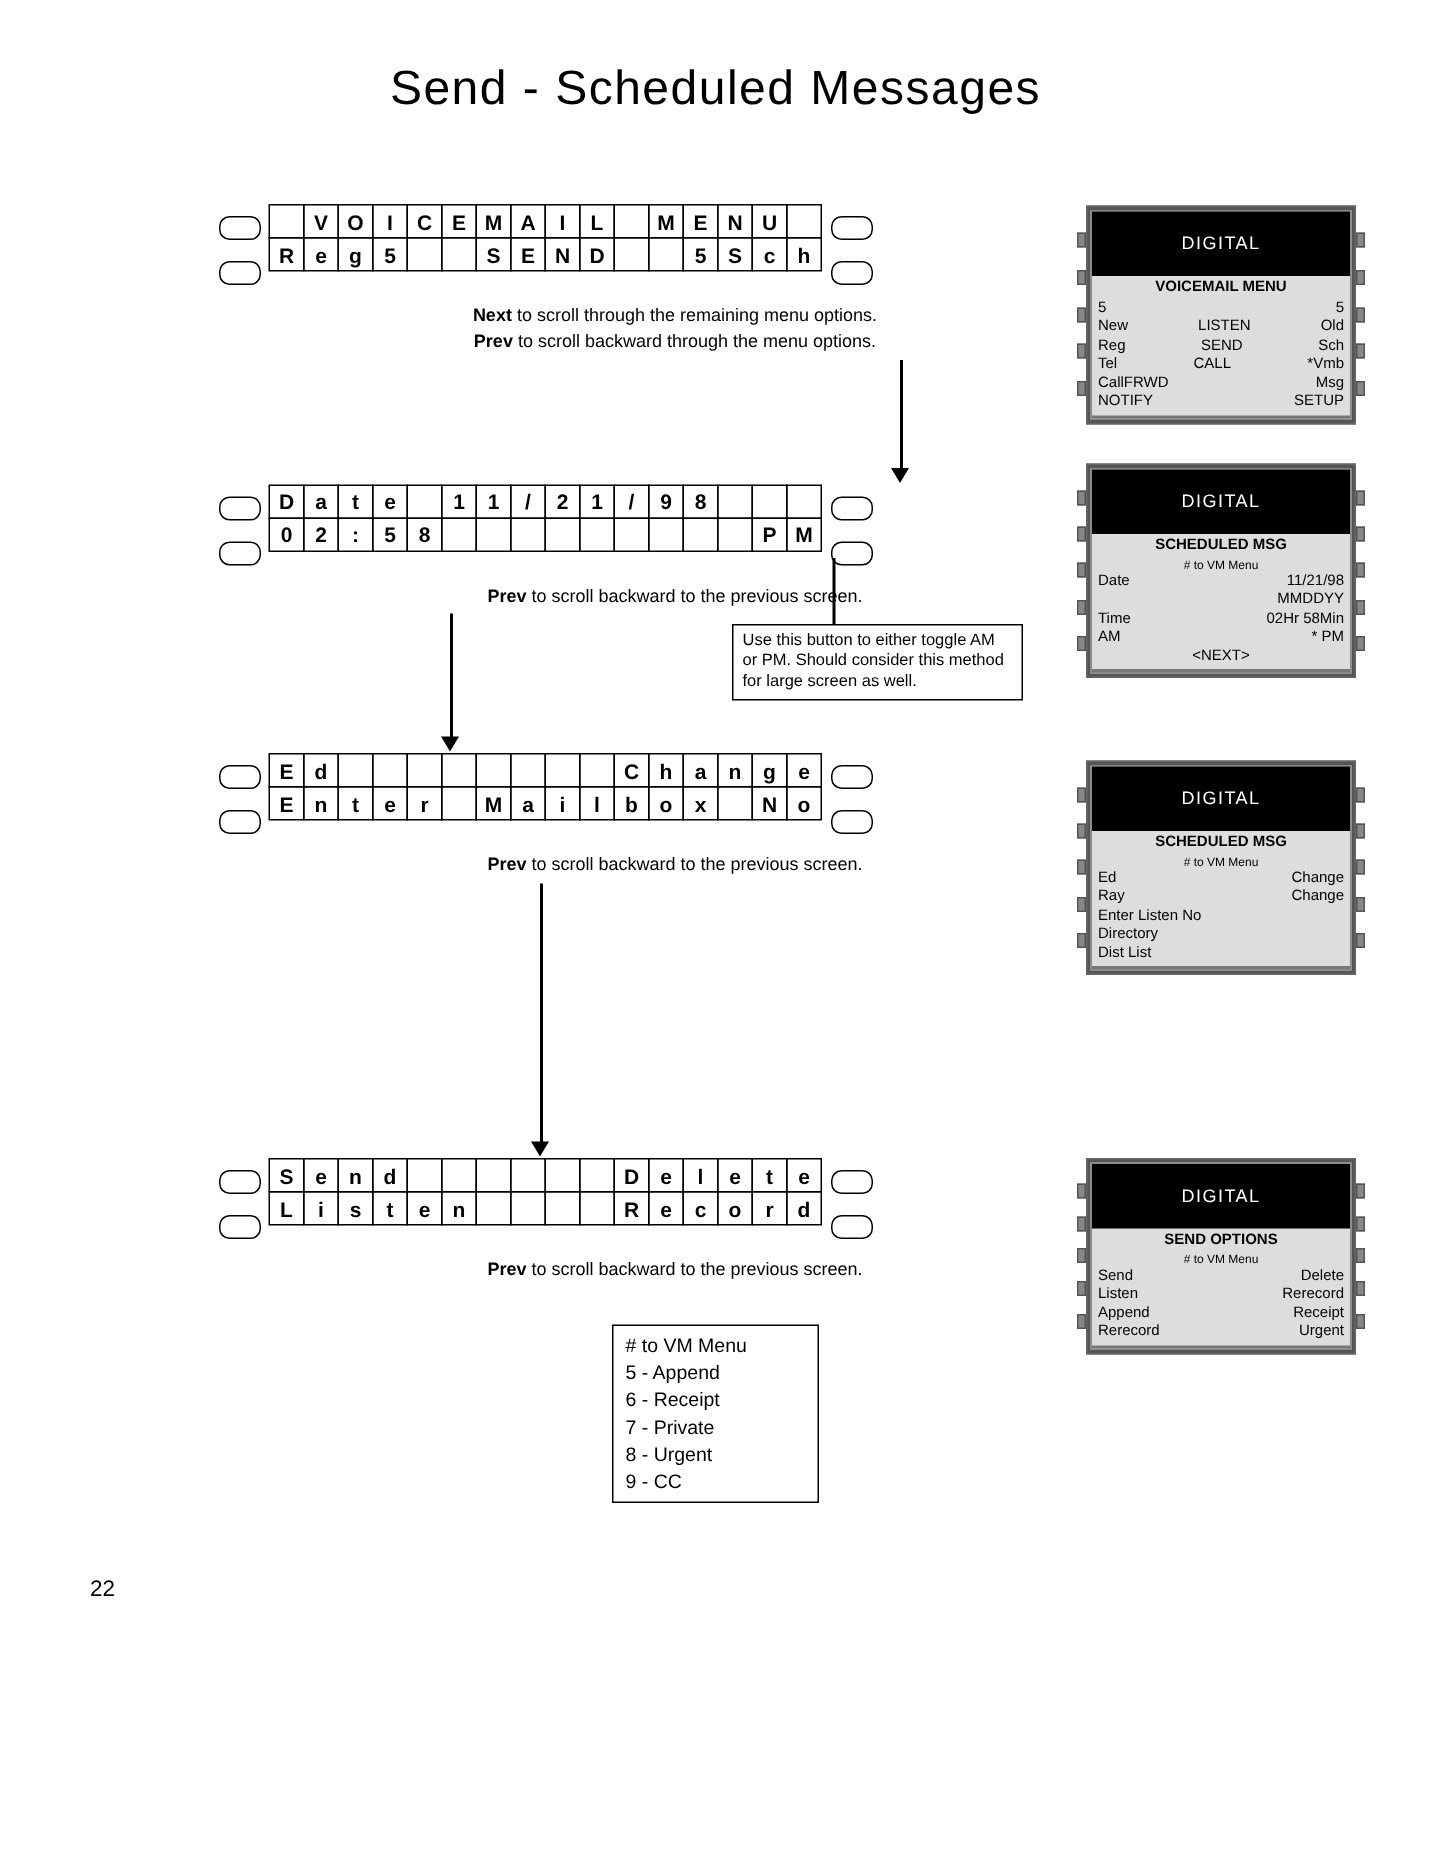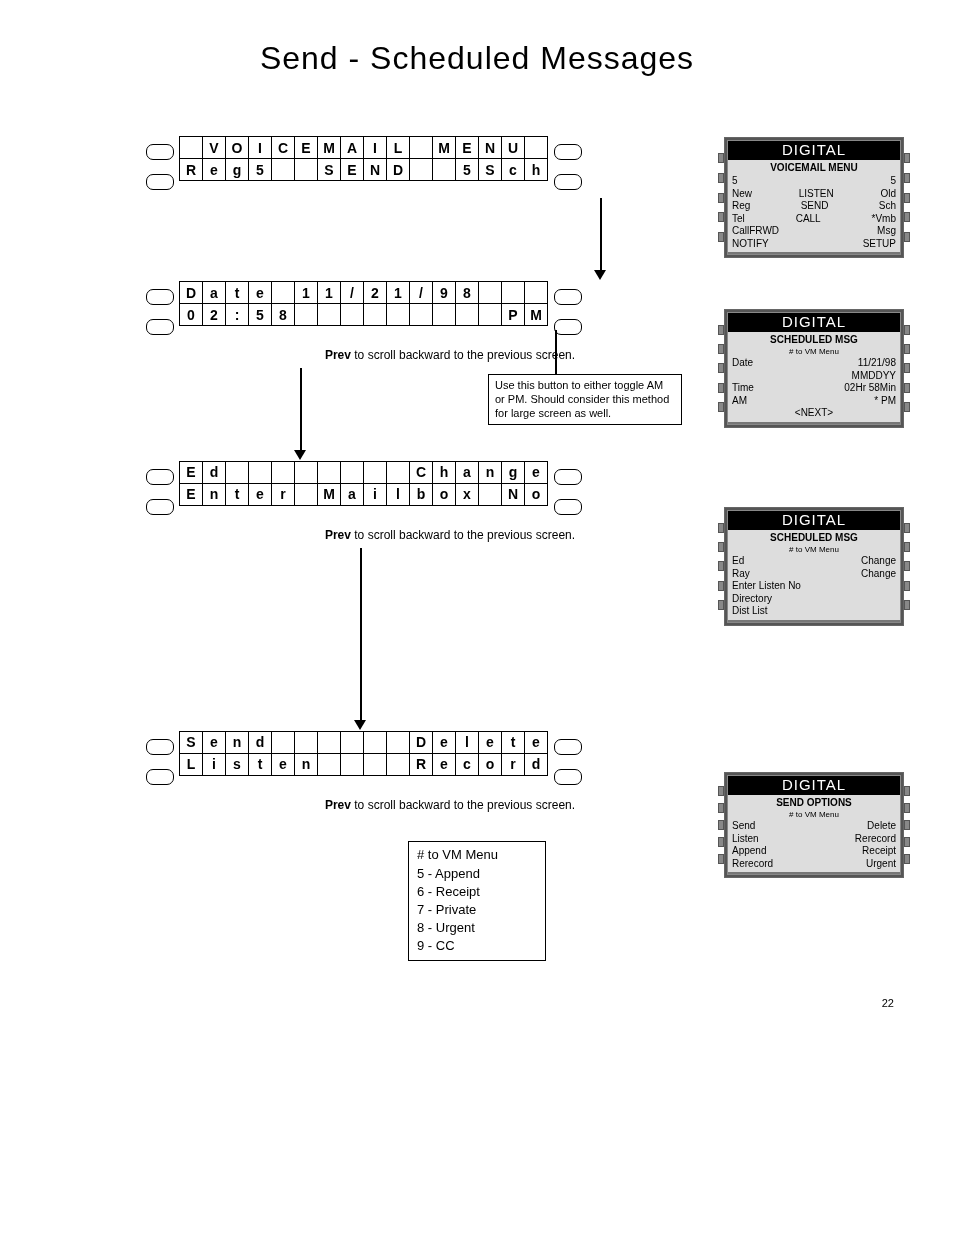--- a/index.html
+++ b/index.html
@@ -15,33 +15,33 @@
   .cell{width:24px;height:23px;border:1px solid #000;display:flex;align-items:center;justify-content:center;font-weight:bold;font-size:14px;font-family:Arial,sans-serif;box-sizing:border-box;margin-left:-1px;margin-top:-1px;}
   .caption{font-size:12px;text-align:center;margin-top:8px;line-height:1.4;}
   .caption b{font-weight:bold;}
   .arrow-line{background:#000;position:absolute;}
   .arrow-head-down{width:0;height:0;border-left:6px solid transparent;border-right:6px solid transparent;border-top:10px solid #000;position:absolute;}
   .note-box{border:1px solid #000;font-size:11px;padding:4px 6px;line-height:1.25;position:absolute;background:#fff;}
 
   
   .phone{position:absolute;right:-10px;width:180px;border:1px solid #666;background:#555;padding:2px;box-sizing:border-box;}
   .phone-inner{background:#ddd;border:1px solid #888;padding:4px 4px 2px 4px;font-size:10px;line-height:1.25;}
-  .phone-title{background:#000;color:#fff;text-align:center;font-size:15px;padding:0 0;margin:-4px -4px 2px -4px;letter-spacing:1px;}
+  .phone-title{background:#000;color:#fff;text-align:center;font-size:12px;padding:14px 0;margin:-4px -4px 2px -4px;letter-spacing:1px;}
   .phone-head{font-weight:bold;text-align:center;margin-bottom:1px;}
   .phone-sub{text-align:center;font-size:8px;}
   .phone-row{display:flex;justify-content:space-between;}
   .phone-foot{display:flex;justify-content:space-between;background:#777;margin:2px -4px -2px -4px;padding:1px 2px;}
   .phone-foot span{background:#999;color:#222;font-size:7px;padding:0 2px;}
   .phone-sidekeys{position:absolute;top:10px;bottom:10px;width:6px;display:flex;flex-direction:column;justify-content:space-around;}
   .phone-sidekeys.left{left:-7px;}
   .phone-sidekeys.right{right:-7px;}
   .phone-sidekeys div{height:8px;background:#888;border:1px solid #555;}
 
   .options-box{border:1px solid #000;font-size:13px;padding:4px 8px;line-height:1.4;width:120px;margin:14px auto 0 auto;}
-  .page-num{text-align:right;font-size:11px;margin-top:36px;}
+  .page-num{text-align:left;font-size:15px;margin-top:49px;}
 
   .flow-area{position:relative;margin-left:80px;width:620px;}
 </style>
 </head>
 <body>
 
 <div class="page">
   <div class="title">Send - Scheduled Messages</div>
 
   <div style="position:relative;">
@@ -90,20 +90,21 @@
                 <div class="cell">S</div>
                 <div class="cell">c</div>
                 <div class="cell">h</div>
               </div>
             </div>
             <div class="right-col">
               <div class="btn-pill"></div>
               <div class="btn-pill"></div>
             </div>
           </div>
+          <div class="caption"><b>Next</b> to scroll through the remaining menu options.<br><b>Prev</b> to scroll backward through the menu options.</div>
         </div>
       <div style="position:relative;height:60px;">
         <div class="arrow-line" style="left:460px;top:-24px;width:2px;height:74px;"></div>
         <div class="arrow-head-down" style="left:454px;top:48px;"></div>
       </div>
 
       <div id="panel-1" class="block">
           <div class="panel-wrap">
             <div class="left-col">
               <div class="btn-pill"></div>

